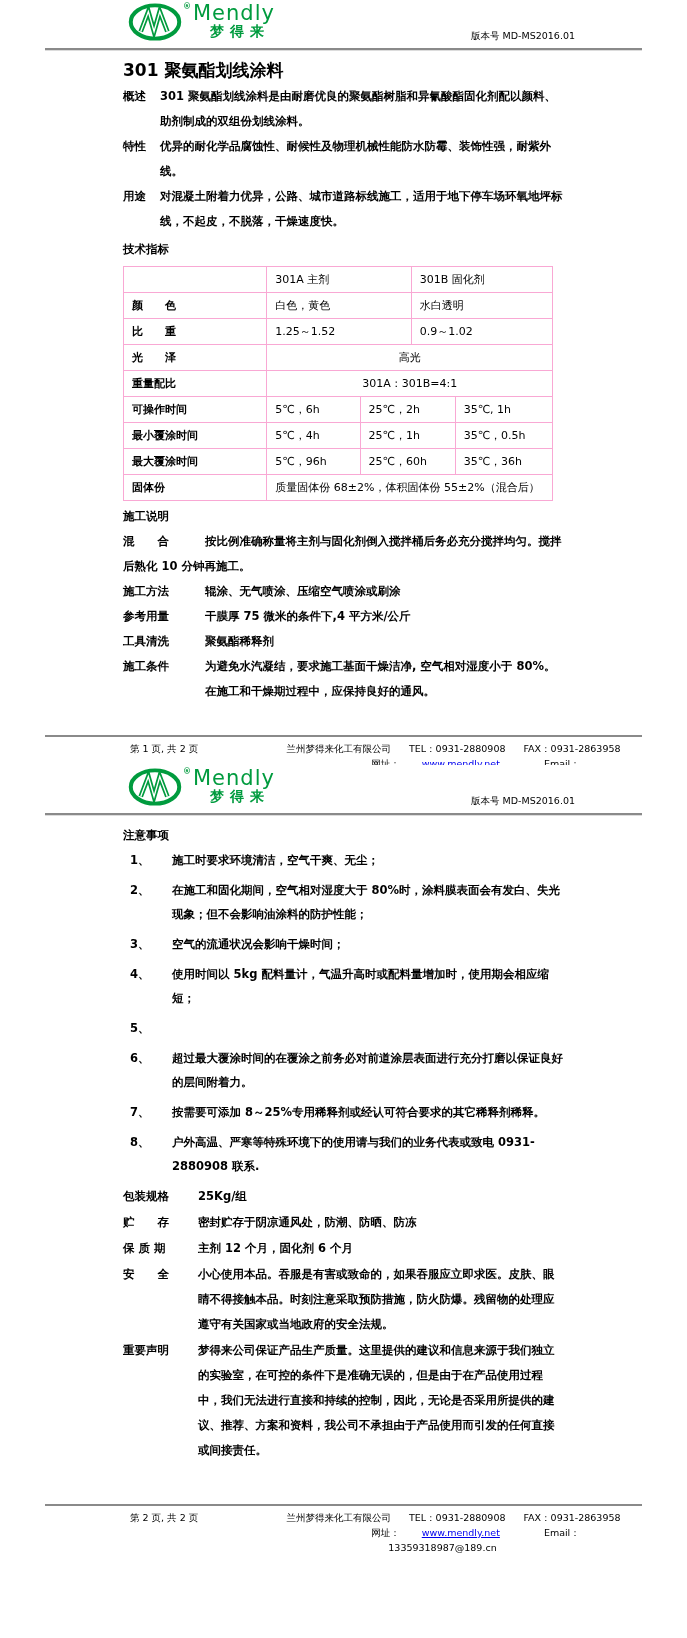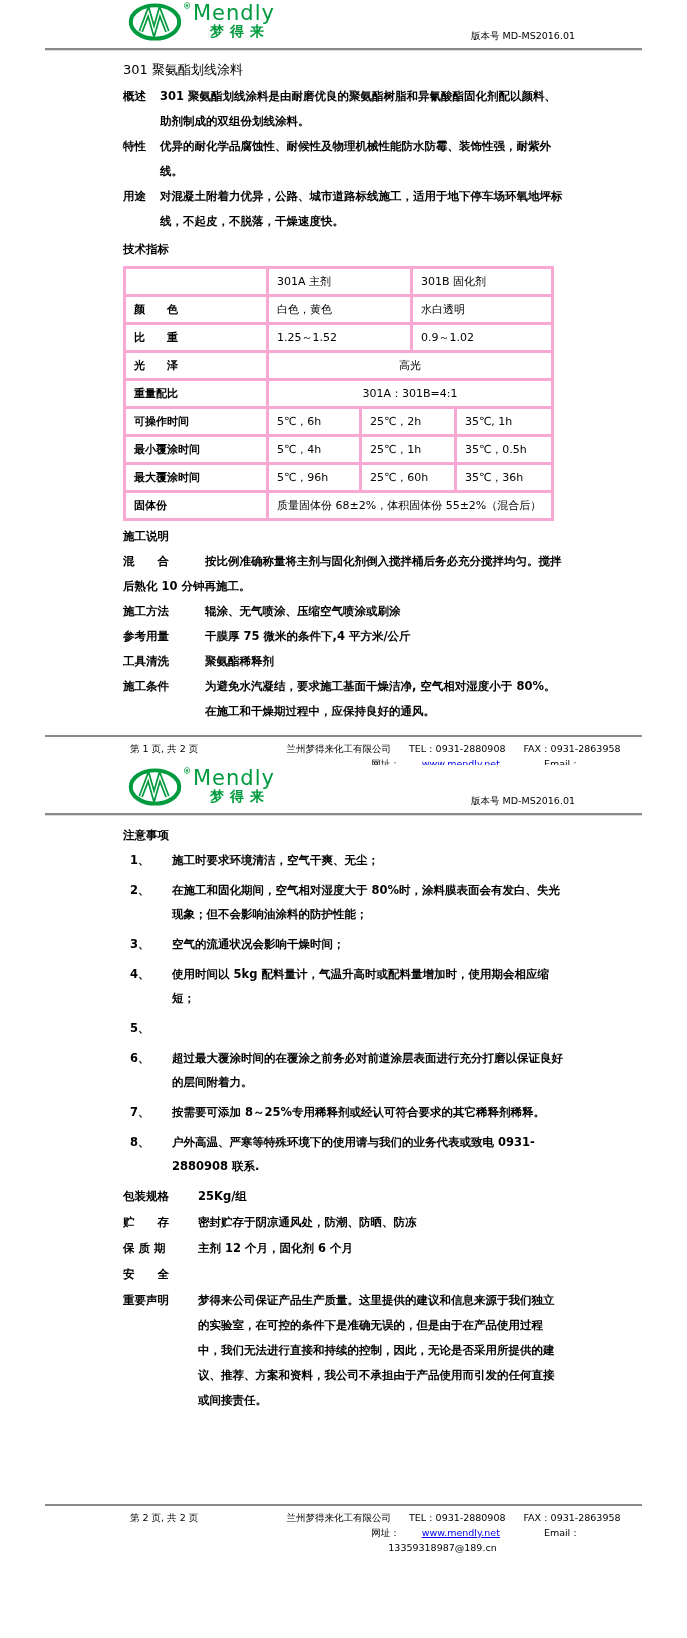--- a/index.html
+++ b/index.html
@@ -19,32 +19,32 @@
   .reg{color:#009B3E;font-size:8px;font-weight:bold;line-height:8px;margin:0 2px 0 1px;}
   .logo-txt{margin-top:1px;}
   .logo-en{color:#009B3E;font-weight:normal;font-size:21px;line-height:19px;letter-spacing:1px;}
   .logo-cn{color:#009B3E;font-weight:bold;font-size:14px;line-height:16px;letter-spacing:6px;margin-left:17px;}
   .version{position:absolute;right:112px;top:30px;font-size:9.5px;text-align:center;}
   .rule{height:2px;background:#8a8a8a;border-bottom:1px solid #dcdcdc;margin:0 45px;}
   .hdr-rule{position:absolute;left:0;right:0;top:48px;}
 
   
   .content{margin-left:123px;width:442px;font-size:11.5px;line-height:25px;font-weight:bold;}
-  .title{font-size:13px;font-weight:normal;margin:9px 0 3px 0;line-height:22px;}
+  .title{font-size:17px;font-weight:bold;margin:9px 0 3px 0;line-height:22px;}
   .hang{display:flex;}
   .hang .lbl{flex:0 0 37px;font-weight:bold;}
   .hang .txt{flex:1;}
   .hang.wide .lbl{flex:0 0 82px;}
   .hang.mid .lbl{flex:0 0 75px;}
   .sec-title{font-weight:bold;margin-top:3px;}
   .para .lbl-inline{display:inline-block;width:82px;font-weight:bold;}
 
   
   table.spec{border-collapse:collapse;margin-top:4px;width:430px;table-layout:fixed;font-size:11px;}
-  table.spec td{border:3px solid #f9a8d4;height:23px;padding:0 0 0 8px;vertical-align:middle;font-weight:normal;}
+  table.spec td{border:1px solid #f9a8d4;height:23px;padding:0 0 0 8px;vertical-align:middle;font-weight:normal;}
   table.spec td.rowlbl{font-weight:bold;}
   table.spec td.ctr{text-align:center;padding-left:0;}
 
   
   .note{display:flex;line-height:24px;margin-bottom:6px;}
   .note .num{flex:0 0 42px;padding-left:7px;}
   .note .ntext{flex:1;}
   .p2row{margin-top:1px;}
 
   
@@ -254,20 +254,21 @@
     <div class="hang mid p2row">
       <span class="lbl">贮　　存</span>
       <span class="txt">密封贮存于阴凉通风处，防潮、防晒、防冻</span>
     </div>
     <div class="hang mid p2row">
       <span class="lbl">保 质 期</span>
       <span class="txt">主剂 12 个月，固化剂 6 个月</span>
     </div>
     <div class="hang mid p2row">
       <span class="lbl">安　　全</span>
+      <span class="txt">小心使用本品。吞服是有害或致命的，如果吞服应立即求医。皮肤、眼睛不得接触本品。时刻注意采取预防措施，防火防爆。残留物的处理应遵守有关国家或当地政府的安全法规。</span>
     </div>
     <div class="hang mid p2row">
       <span class="lbl">重要声明</span>
       <span class="txt">梦得来公司保证产品生产质量。这里提供的建议和信息来源于我们独立的实验室，在可控的条件下是准确无误的，但是由于在产品使用过程中，我们无法进行直接和持续的控制，因此，无论是否采用所提供的建议、推荐、方案和资料，我公司不承担由于产品使用而引发的任何直接或间接责任。</span>
     </div>
   </div>
 
   <div class="footer">
     <div class="f-rule"></div>
     <div class="f-cols">

